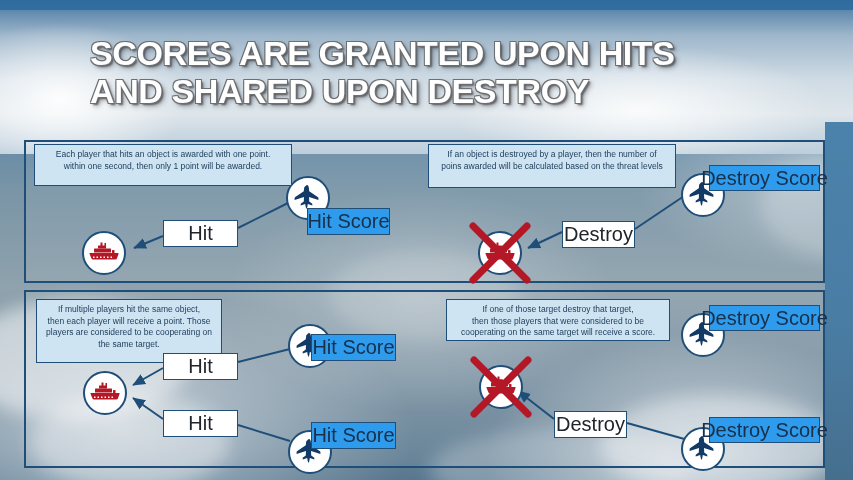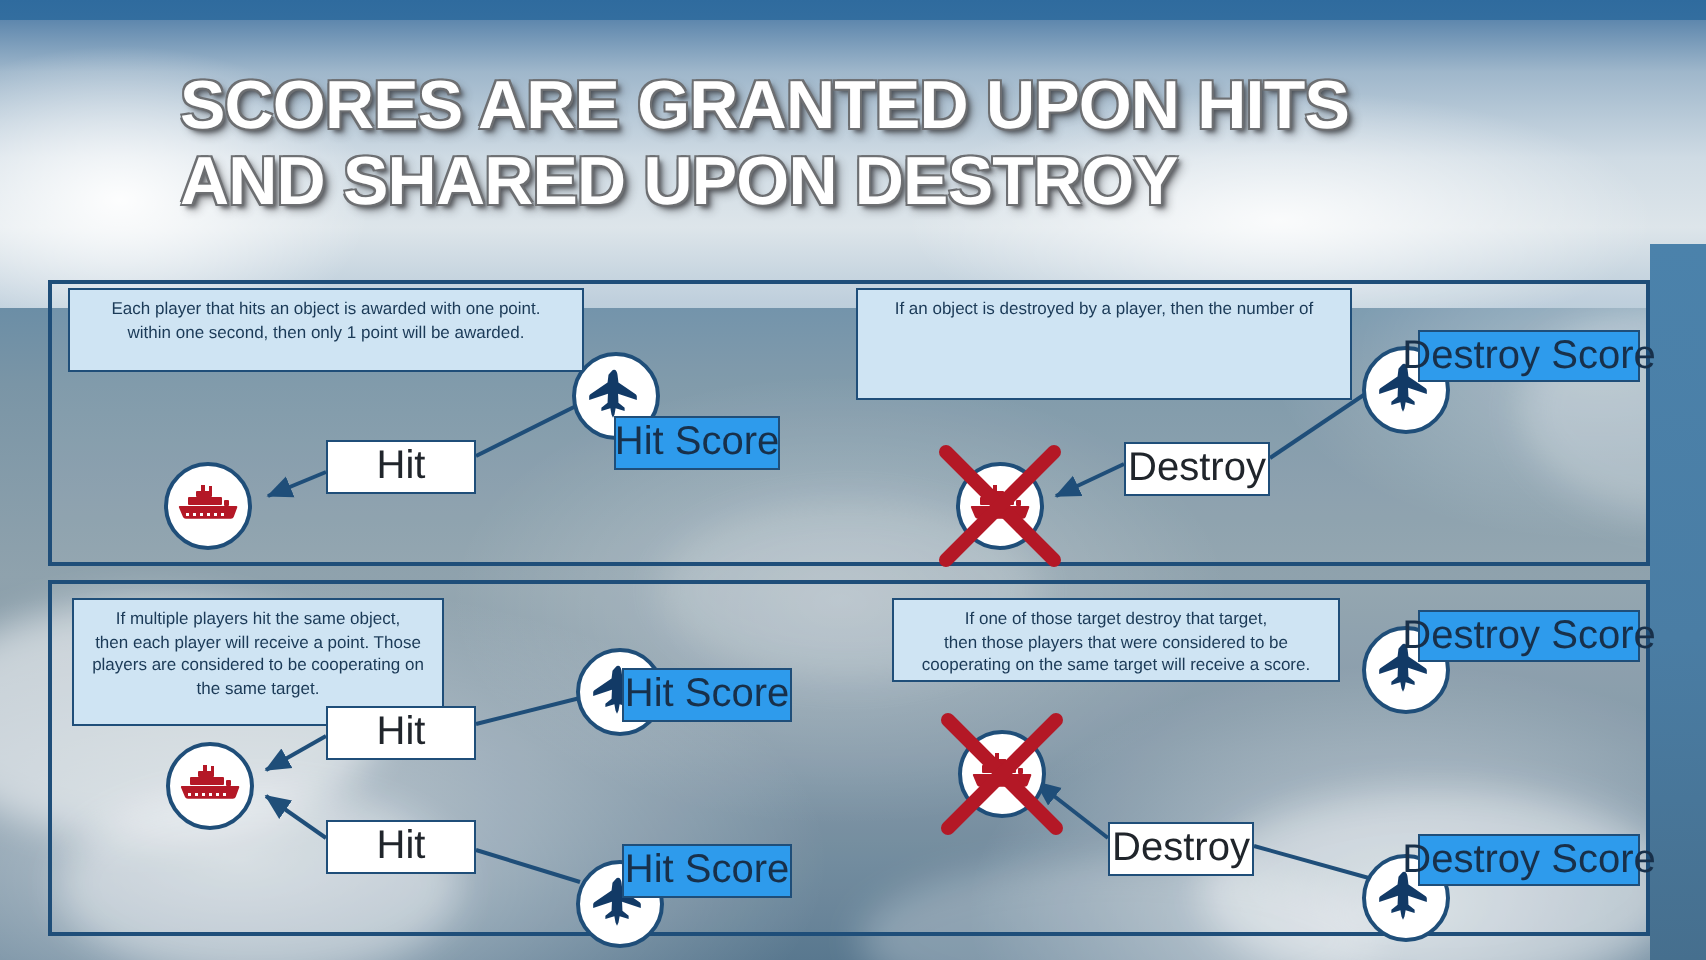--- a/index.html
+++ b/index.html
@@ -52,21 +52,21 @@
   #panel-top{top:140px;height:143px;}
   #panel-bottom{top:290px;height:178px;}
   
   .note{
     position:absolute;box-sizing:border-box;
     background:#cfe4f3;border:1.5px solid #1f4e79;
     color:#1b3a57;font-size:8.5px;line-height:11.5px;
     text-align:center;padding:4px 6px 0 6px;
   }
   #note-1{left:34px;top:144px;width:258px;height:42px;}
-  #note-2{left:428px;top:144px;width:248px;height:56px;}
+  #note-2{left:428px;top:144px;width:248px;height:44px;}
   #note-3{left:36px;top:299px;width:186px;height:64px;}
   #note-4{left:446px;top:299px;width:224px;height:42px;}
   
   .lbl{
     position:absolute;box-sizing:border-box;
     border:1.5px solid #1f4e79;
     display:flex;align-items:center;justify-content:center;
     font-size:20px;color:#20252b;white-space:nowrap;
   }
   .lbl.white{background:#ffffff;}
@@ -293,20 +293,21 @@
     </svg>
   </div>
 
   <div class="note" id="note-1">
     <div>Each player that hits an object is awarded with one point.</div>
     <div>within one second,  then only 1 point will be awarded.</div>
   </div>
 
   <div class="note" id="note-2">
     <div>If an object is destroyed by a player, then the number of</div>
+    <div>poins awarded will be calculated based on the threat levels</div>
   </div>
 
   <div class="note" id="note-3">
     <div>If multiple players hit the same object,</div>
     <div>then each player will receive a point. Those</div>
     <div>players are considered to  be cooperating on</div>
     <div>the same target.</div>
   </div>
 
   <div class="note" id="note-4">

